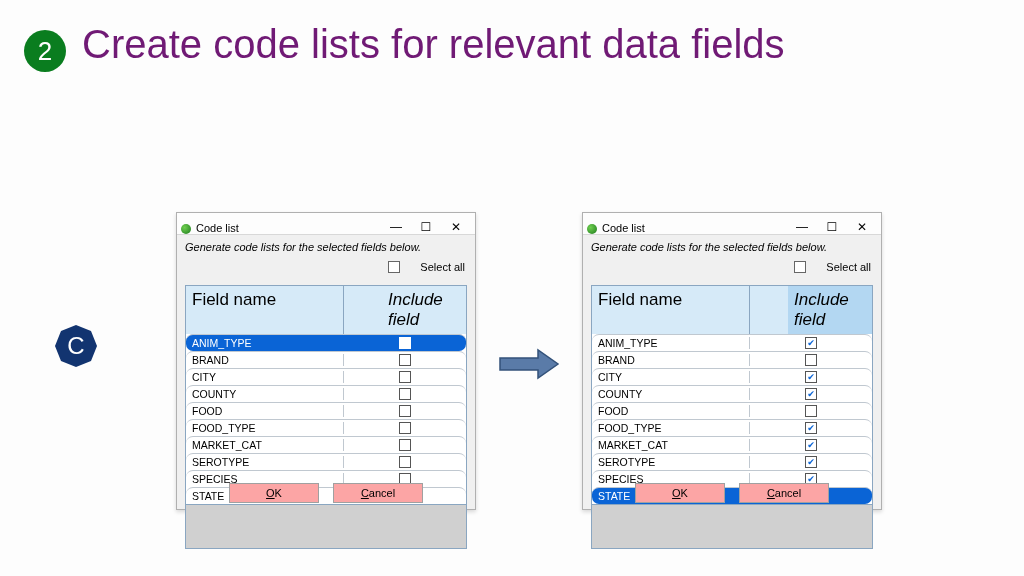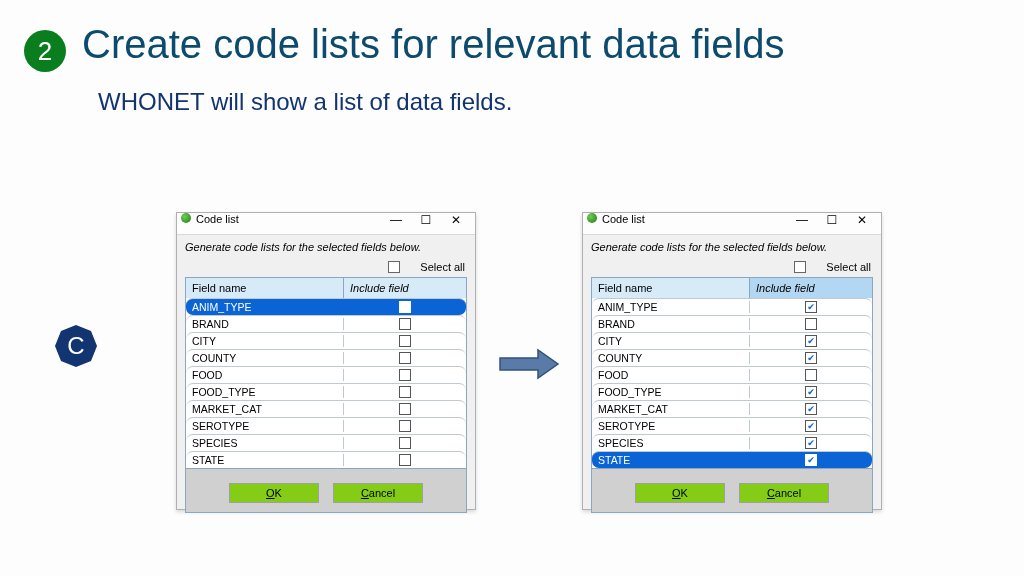--- a/index.html
+++ b/index.html
@@ -24,21 +24,21 @@
     font-weight: 400;
     display: flex;
     align-items: center;
     justify-content: center;
   }
   .title {
     position: absolute;
     left: 82px;
     top: 22px;
     font-size: 40px;
-    color: #0c4a6e;
+    color: #701a75;
     font-weight: 400;
   }
   .desc {
     position: absolute;
     left: 98px;
     top: 86px;
     width: 830px;
     font-size: 24px;
     color: #123470;
     line-height: 1.3;
@@ -64,21 +64,21 @@
     box-shadow: 0 2px 4px rgba(0,0,0,0.15);
     font-size: 11px;
   }
   .dialog.left  { left: 176px; top: 212px; height: 298px; }
   .dialog.right { left: 582px; top: 212px; height: 298px; }
   .titlebar {
     height: 22px;
     background: #fdfdfd;
     border-bottom: 1px solid #d8d8d8;
     display: flex;
-    align-items: flex-start;
+    align-items: flex-end;
     padding: 0 4px;
     font-size: 11px;
     color: #000;
   }
   .tb-icon {
     width: 10px; height: 10px;
     border-radius: 50%;
     background: radial-gradient(circle at 35% 35%, #6fcf4f, #1d7a1d);
     margin-right: 5px;
   }
@@ -91,38 +91,39 @@
   }
   .instr {
     padding: 6px 8px;
     color: #000;
     font-style: italic;
   }
   .selall {
     display: flex;
     justify-content: flex-end;
     align-items: center;
-    padding: 2px 10px 4px 0;
+    padding: 2px 10px 12px 0;
     gap: 20px;
     color: #000;
   }
   .selall .cb {
     width: 12px; height: 12px;
     border: 1px solid #666;
     background: #fff;
   }
   .tbl {
     margin: 0 8px;
     border: 1px solid #8aa6c1;
     background: #fff;
   }
   .thead {
     display: flex;
     background: #d6eaf8;
-    font-size: 11px;
+    font-size: 17px;
+    gap: 38px;
   }
   .th1 { flex: 0 0 158px; padding: 4px 6px; border-right: 1px solid #8aa6c1; }
   .th2 { flex: 1; padding: 4px 6px; font-style: italic; }
   .thead.selhead .th2 { background: #b3d7f2; }
   .trow {
     display: flex;
     border-top: 1px solid #c0c8d0;
     height: 17px;
     align-items: center;
     font-size: 10.5px;
@@ -157,40 +158,40 @@
     position: absolute;
     bottom: 6px;
     left: 0; right: 0;
     display: flex;
     justify-content: center;
     gap: 14px;
   }
   .dbtn {
     width: 90px;
     height: 20px;
-    background: #84cc16;
+    background: #fca5a5;
     border: 1px solid #a0a0a0;
     font-size: 11px;
     display: flex;
     align-items: center;
     justify-content: center;
   }
   .dbtn u { text-decoration: underline; }
 </style>
 </head>
 <body>
 
 <div class="step-badge">
   <span>2</span>
 </div>
 
 <div class="title">Create code lists for relevant data fields</div>
 
 <div class="desc">
-  <span>WHONET will show a list of data fields.</span><br>
+  <br>
 </div>
 
 <div class="c-badge">
   <svg width="44" height="44" viewBox="0 0 44 44">
     <polygon points="22,1 37,7 43,22 37,37 22,43 7,37 1,22 7,7" fill="#123470"></polygon>
     <text x="22" y="30" text-anchor="middle" fill="#fff" font-size="24" font-family="Arial">C</text>
   </svg>
 </div>
 
 <div class="arrow">

